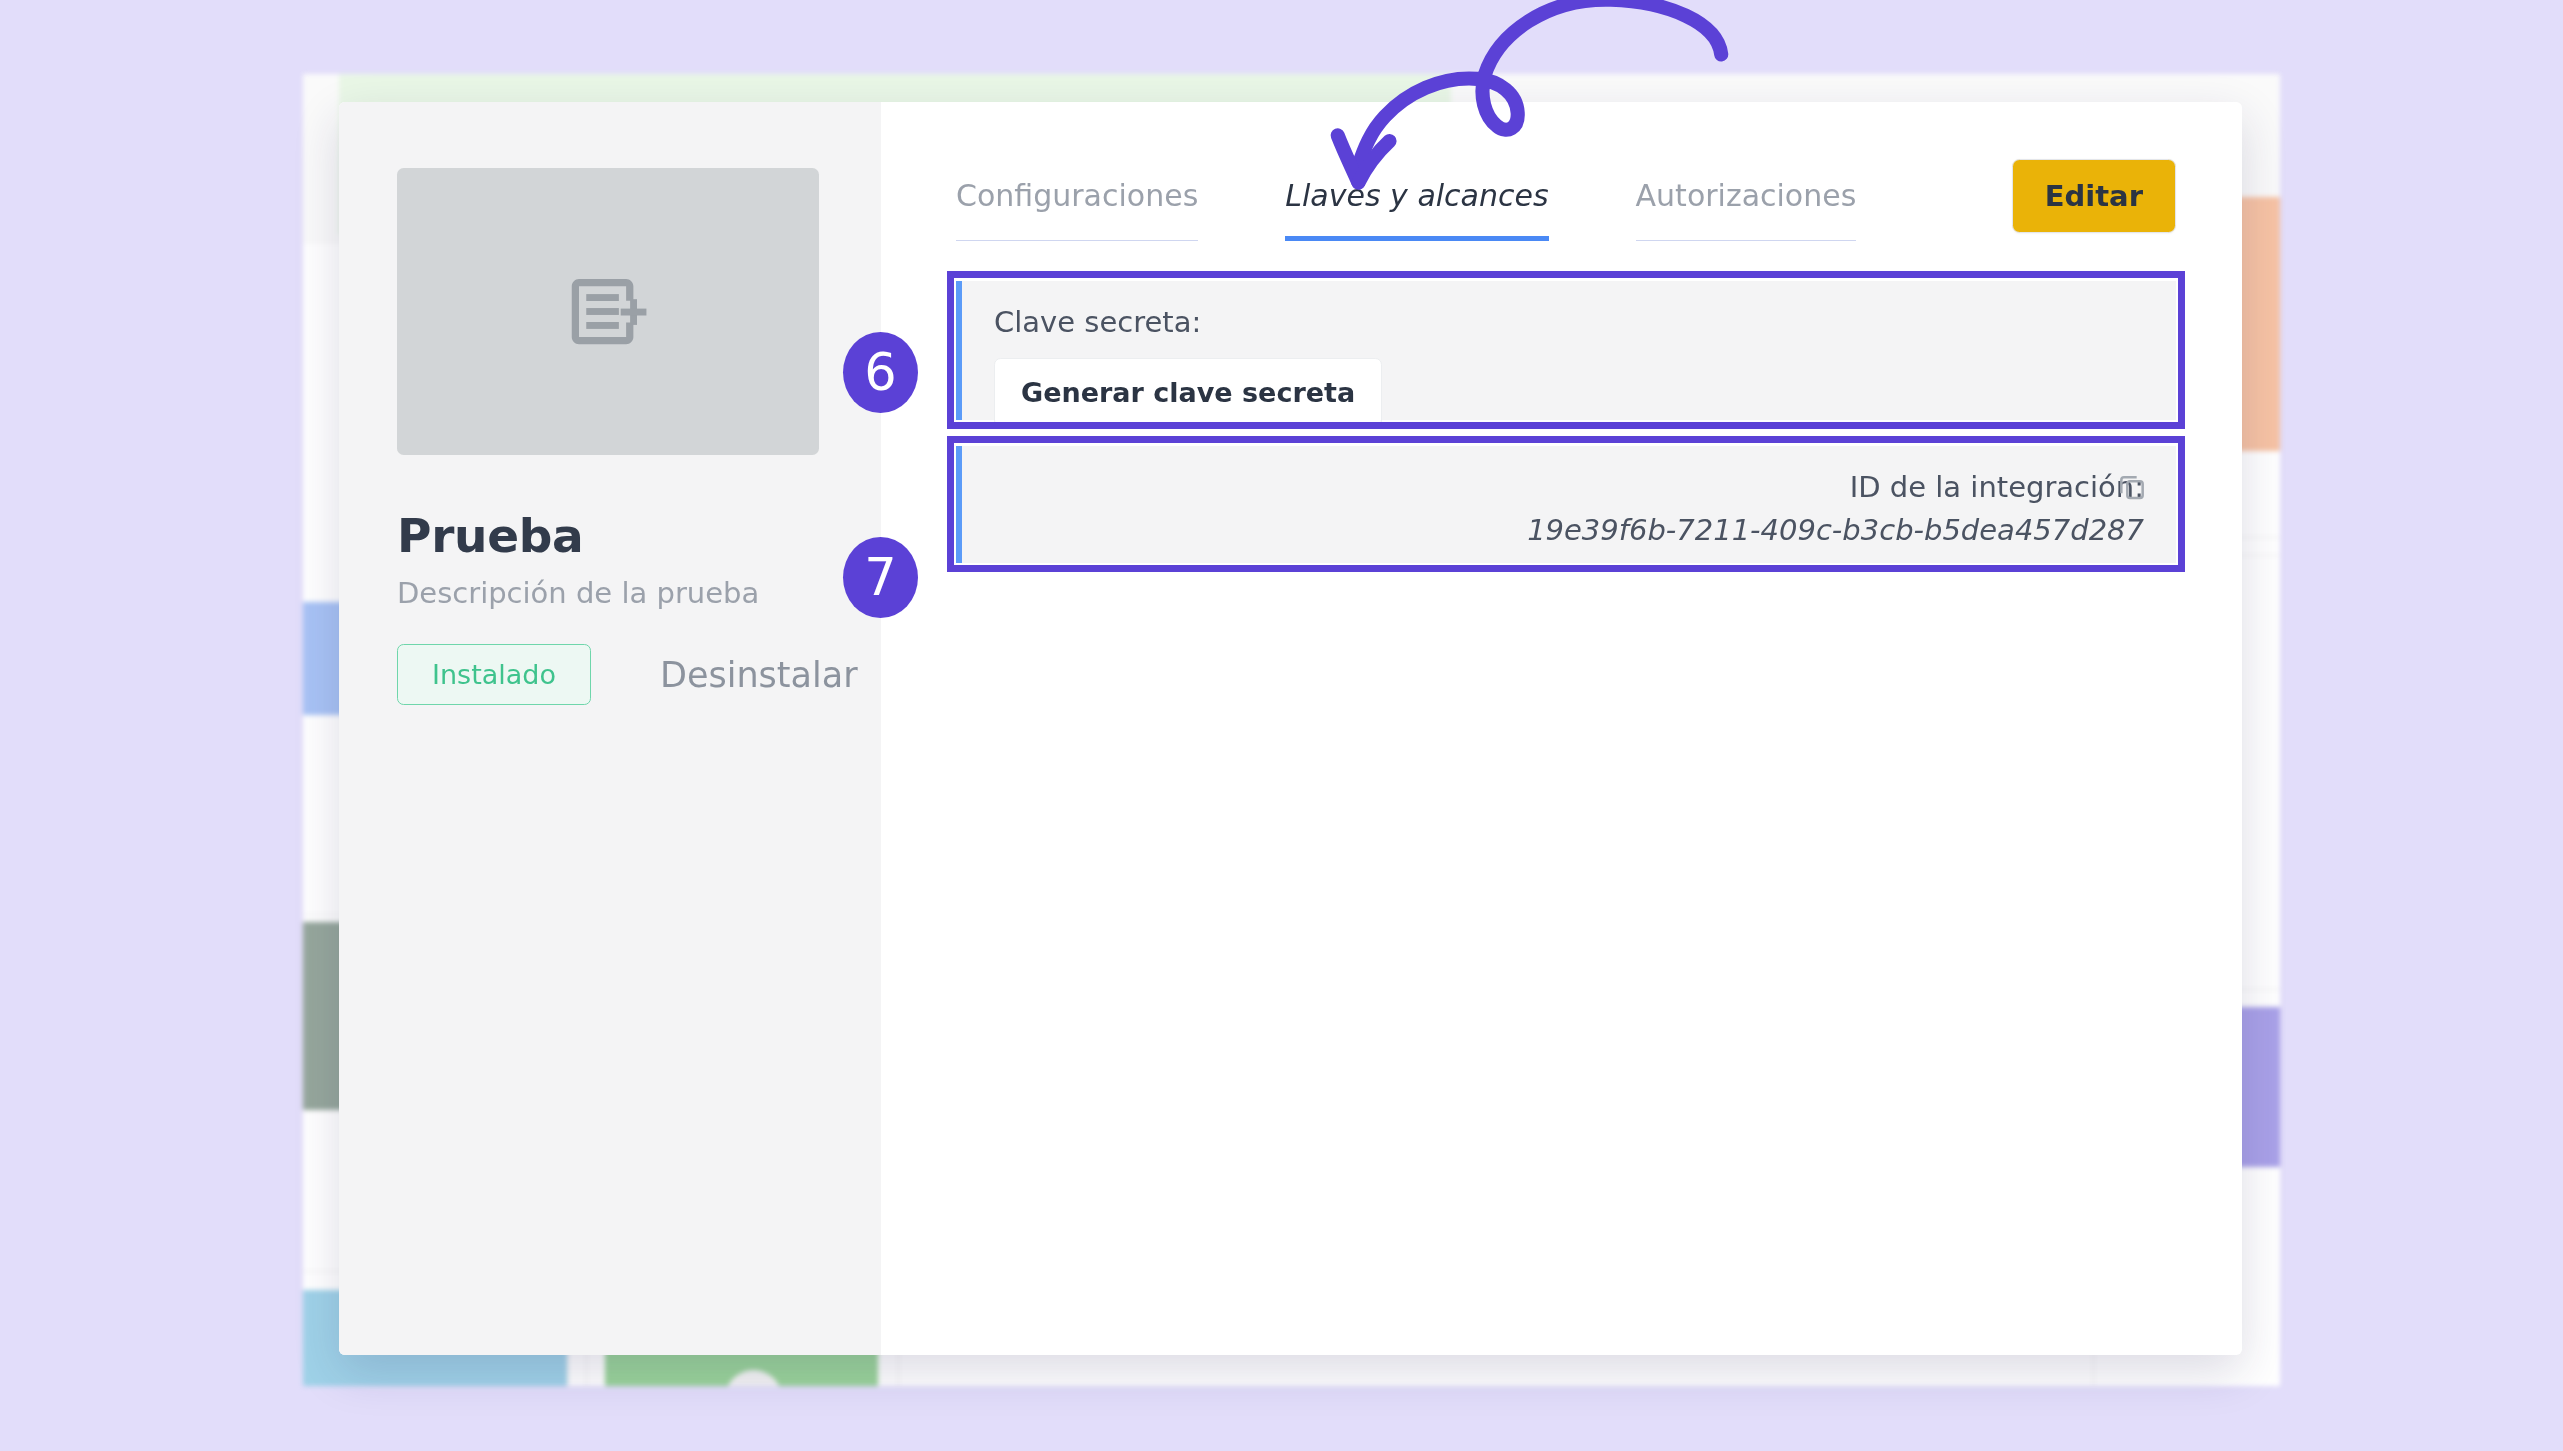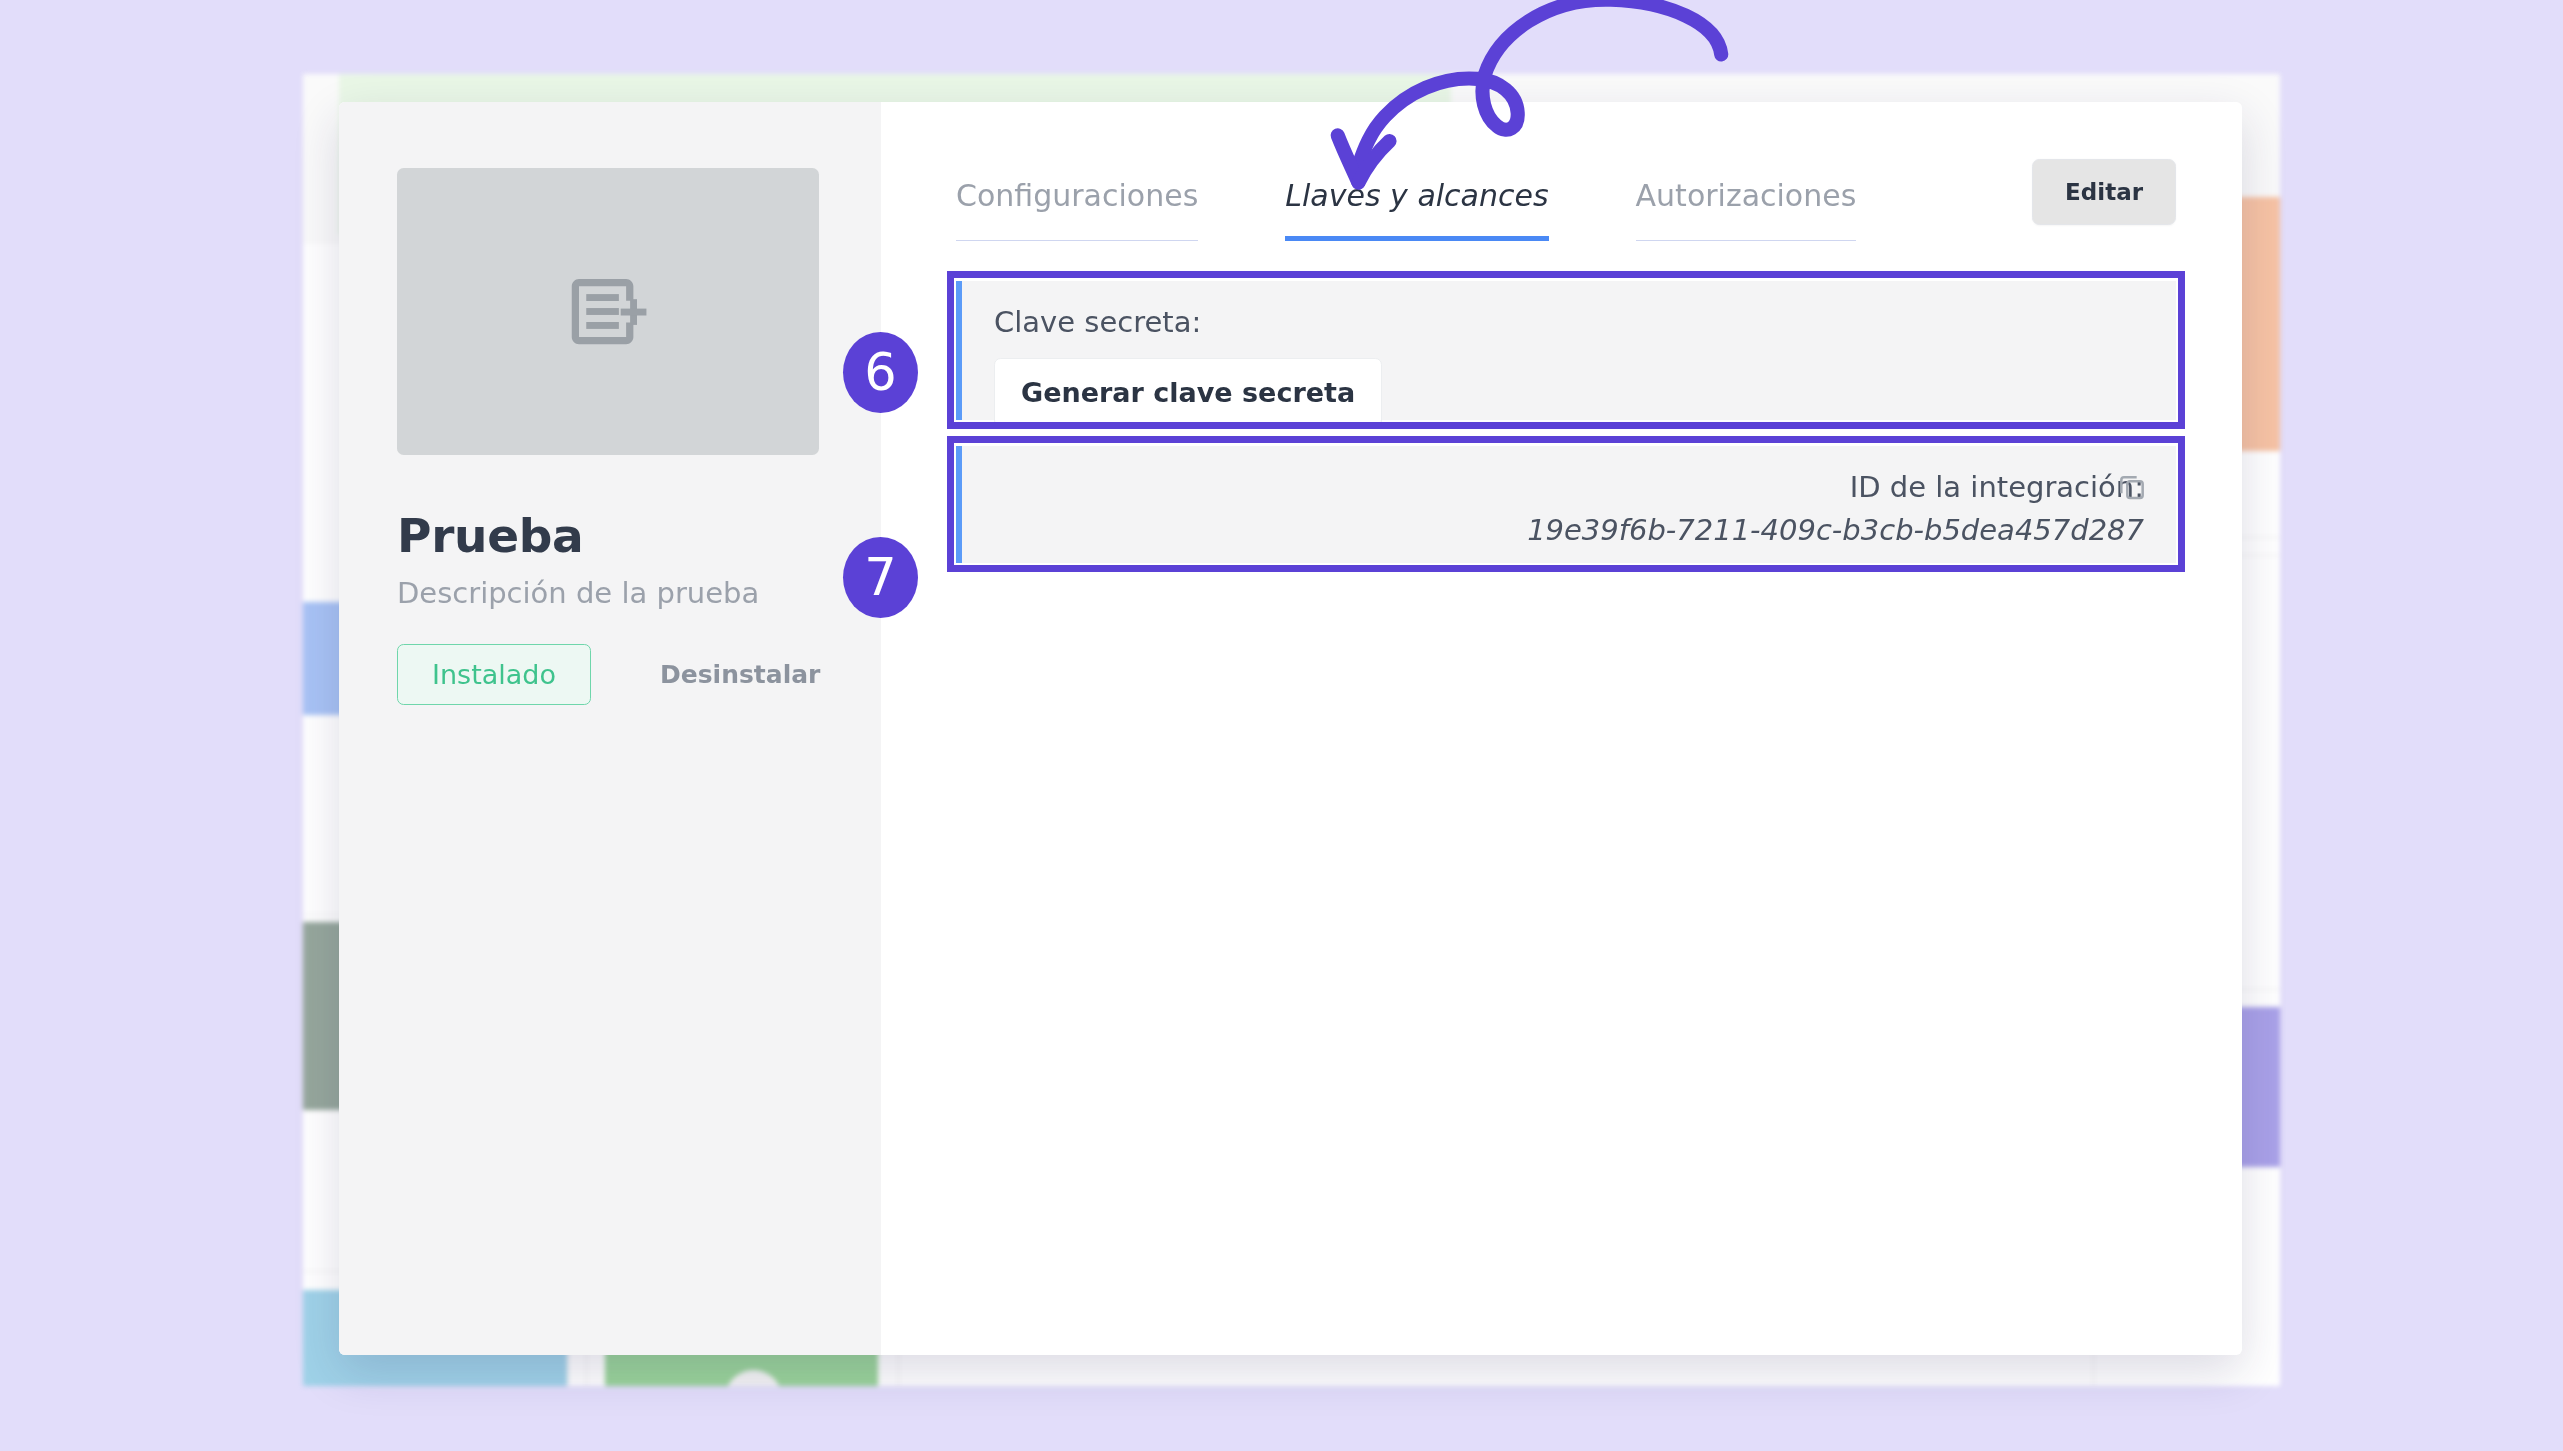--- a/index.html
+++ b/index.html
@@ -74,35 +74,35 @@
     margin-top:53px;font-size:47px;font-weight:700;color:#323b4b;letter-spacing:-0.3px;
   }
   .app-desc{margin-top:13px;font-size:29px;color:#9ba1ab;font-weight:400;}
   .btn-row{margin-top:34px;display:flex;align-items:center;gap:63px;}
   .btn-installed{
     border:1.4px solid #6fd6ab;background:#edf8f3;color:#3fc38d;
     font-size:27px;padding:14px 34px;border-radius:6.6px;font-weight:400;
     font-family:"DejaVu Sans","Liberation Sans",sans-serif;cursor:pointer;
   }
   .btn-uninstall{
-    background:none;border:none;color:#8c939e;font-size:25px;font-weight:700;cursor:pointer;
+    background:none;border:none;color:#8c939e;font-size:35px;font-weight:400;cursor:pointer;
     font-family:"DejaVu Sans","Liberation Sans",sans-serif;
   }
 
   .modal-right{flex:1;position:relative;padding:57px 66px 0 75px;box-sizing:border-box;}
   .tabs-row{display:flex;align-items:flex-start;justify-content:space-between;}
   .tabs{display:flex;position:relative;}
   .tab{
     font-size:30px;color:#9ba1ab;padding:19px 0 22.6px 0;margin-right:87px;
     border-bottom:1.9px solid #cfd6f0;cursor:pointer;white-space:nowrap;
   }
   .tab.active{color:#2b3443;border-bottom:5.7px solid #4a89f5;font-style:italic;}
   .btn-edit{
-    border:0.9px solid #e4e6ea;background:#e5e5e5;border-radius:7.5px;
-    font-size:23px;font-weight:700;color:#2b3443;padding:19px 32px;cursor:pointer;
+    border:0.9px solid #e4e6ea;background:#eab308;border-radius:7.5px;
+    font-size:29px;font-weight:700;color:#2b3443;padding:19px 32px;cursor:pointer;
     font-family:"DejaVu Sans","Liberation Sans",sans-serif;
     box-shadow:0 0.9px 1.9px rgba(0,0,0,.04);
   }
 
   .panels{margin-top:40px;}
   .panel-wrap{position:relative;margin-bottom:15px;}
   .panel{
     position:relative;background:#f4f4f5;border-left:6.6px solid #5b9bf8;
     padding:24.5px 32px 28px 32px;box-sizing:border-box;
   }

